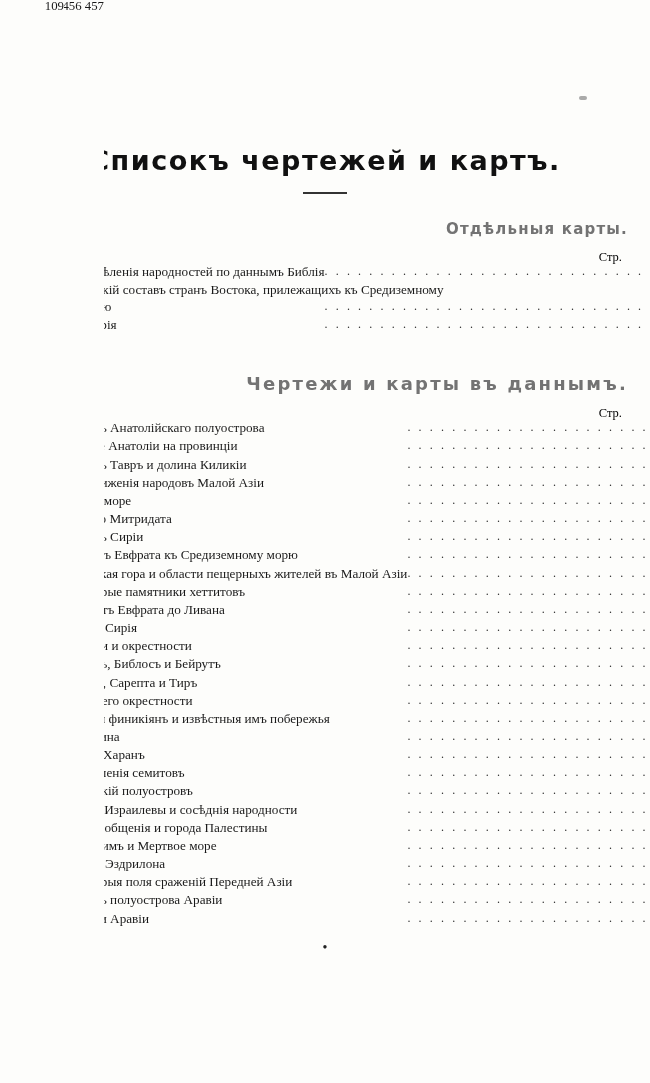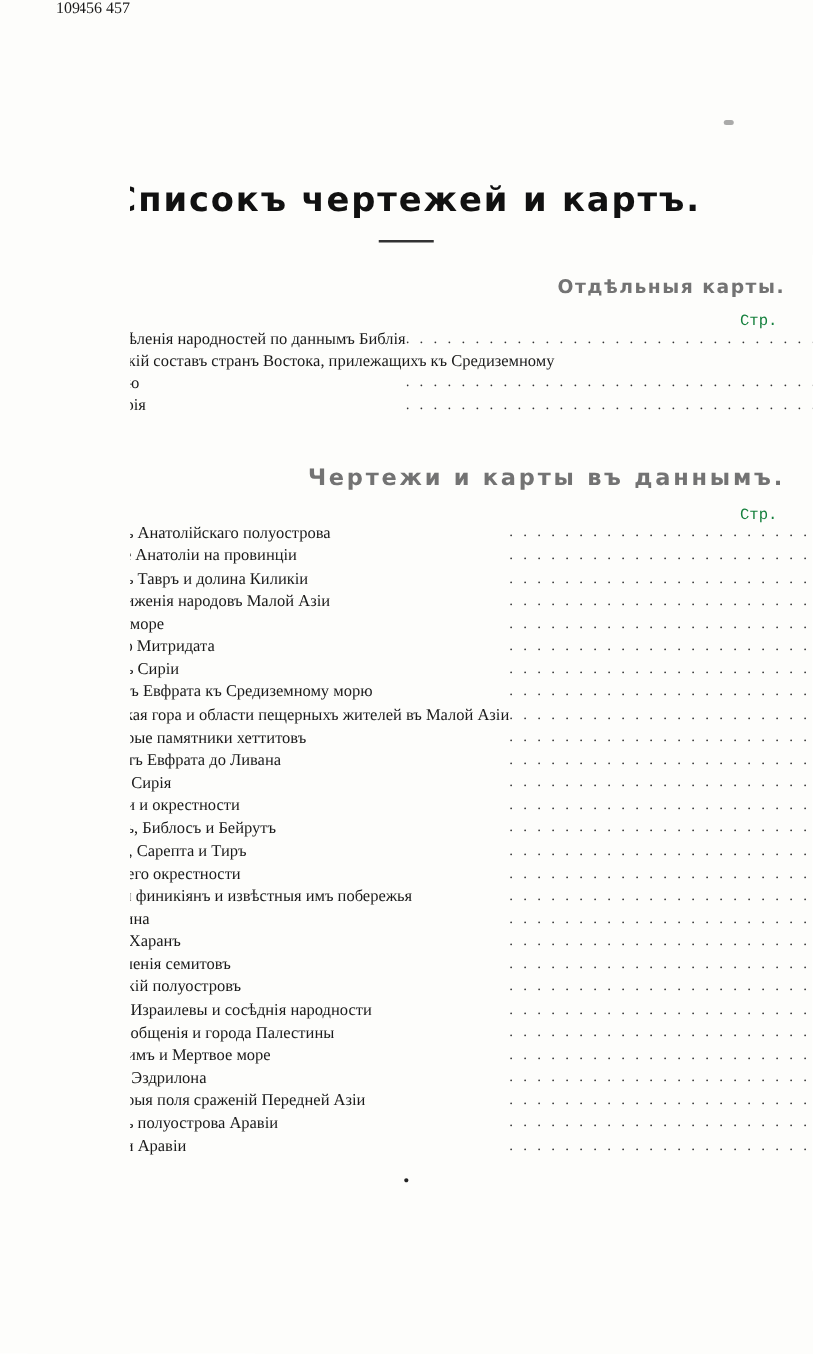--- a/index.html
+++ b/index.html
@@ -64,25 +64,25 @@
     letter-spacing: 1.2px;
     color: #737373;
   }
   h2.section-title.second {
     padding-top: 38px;
     font-size: 18px;
     letter-spacing: 2.2px;
   }
   .col-head {
     text-align: right;
-    font-family: Liberation Mono, monospace;
+    font-family: Liberation Serif, serif;
     font-size: 12.5px;
     padding-right: 6px;
     padding-top: 12px;
-    color: #15803d;
+    color: #000000;
   }
   table.toc {
     width: 100%;
     border-collapse: collapse;
     font-size: 13.2px;
     line-height: 1.06;
   }
   table.toc td {
     padding: 0;
     vertical-align: baseline;

